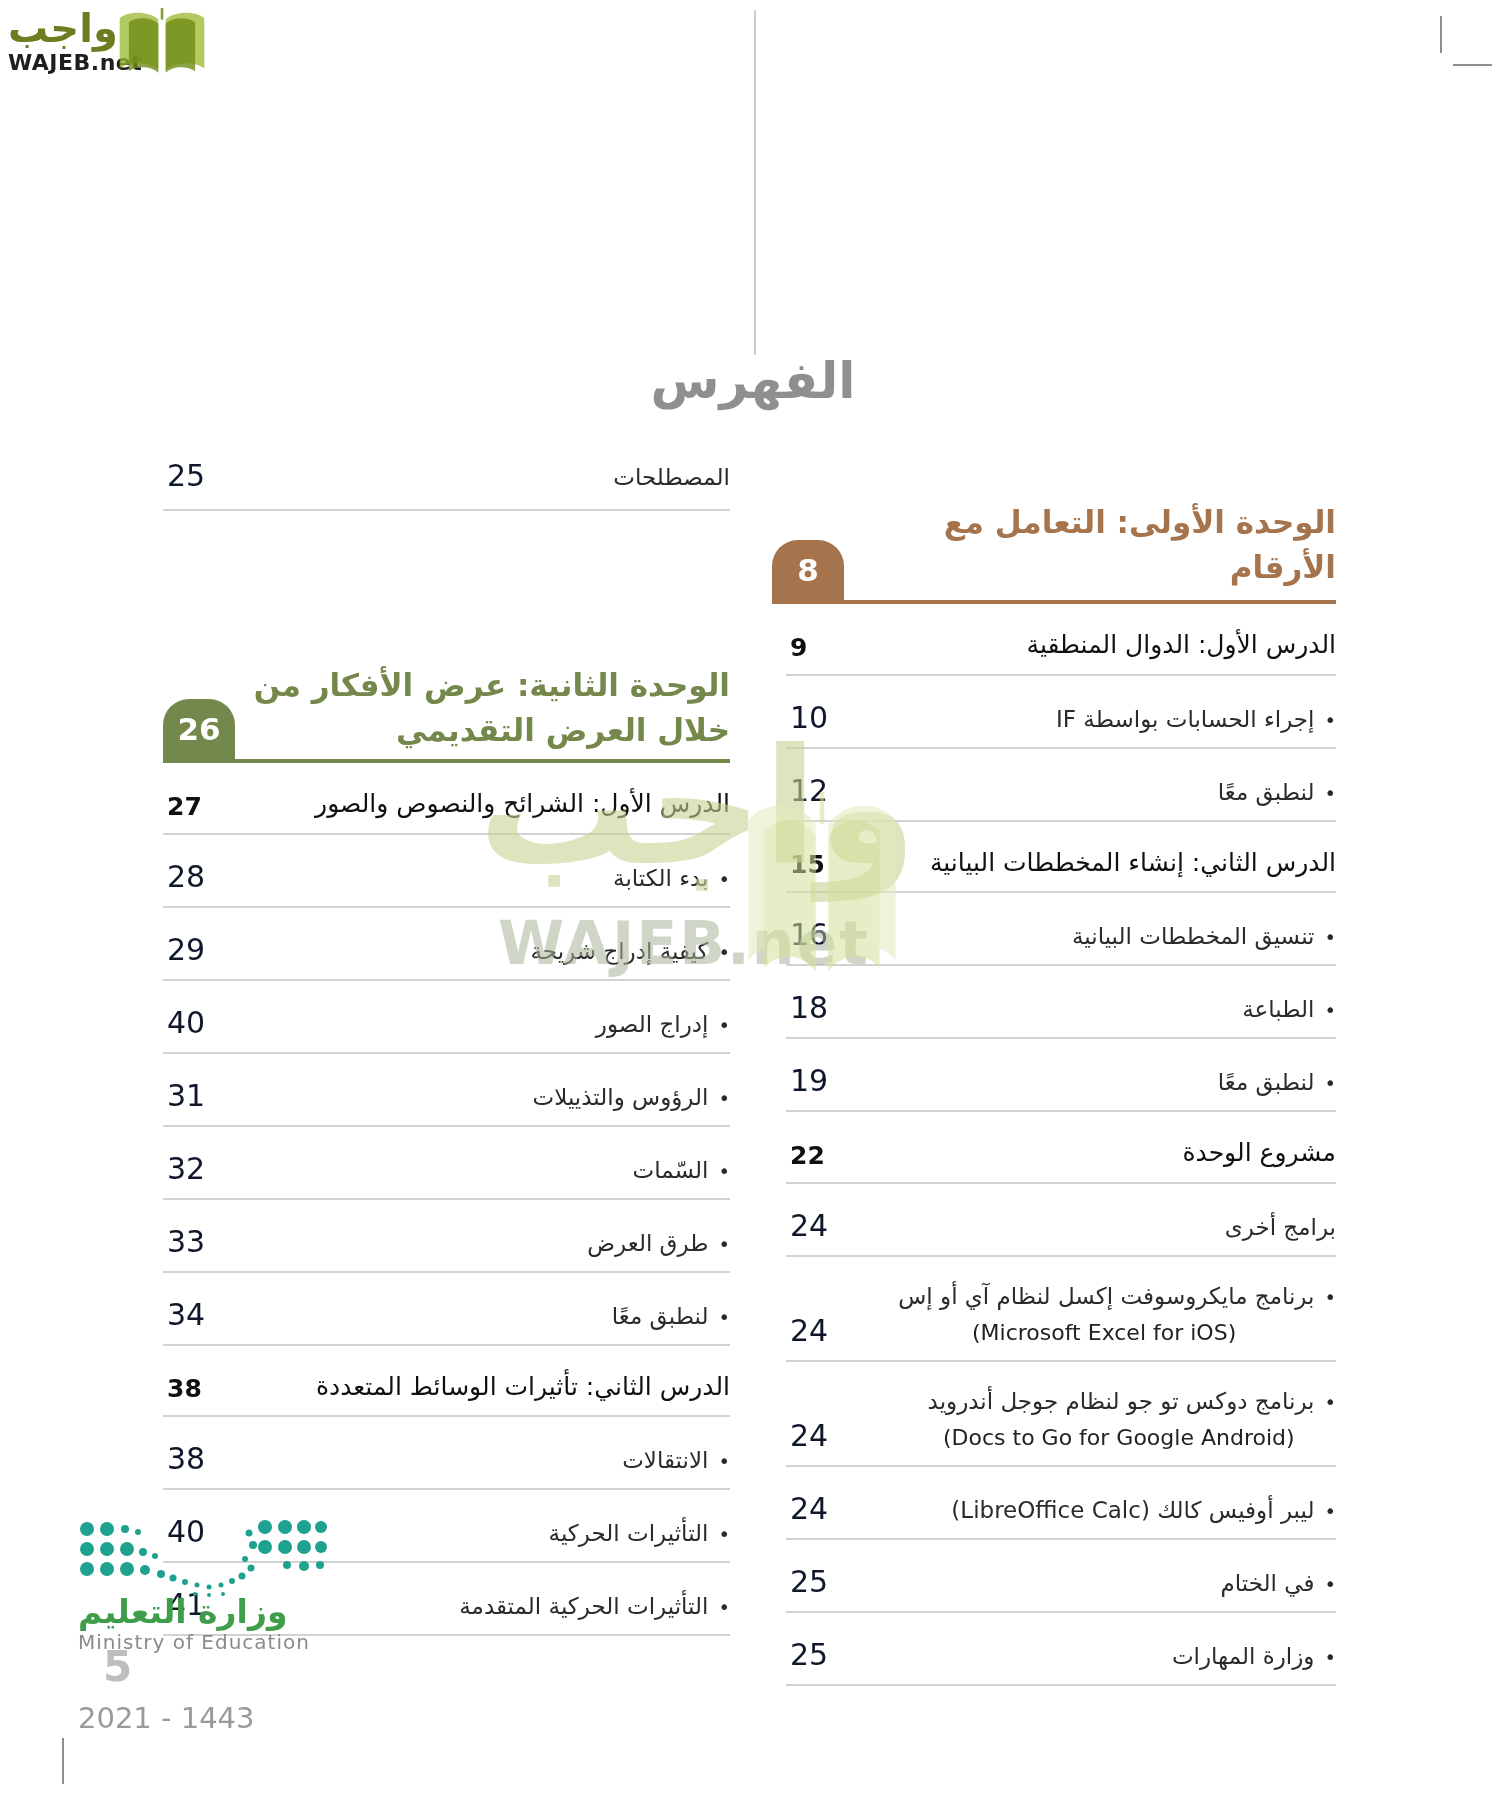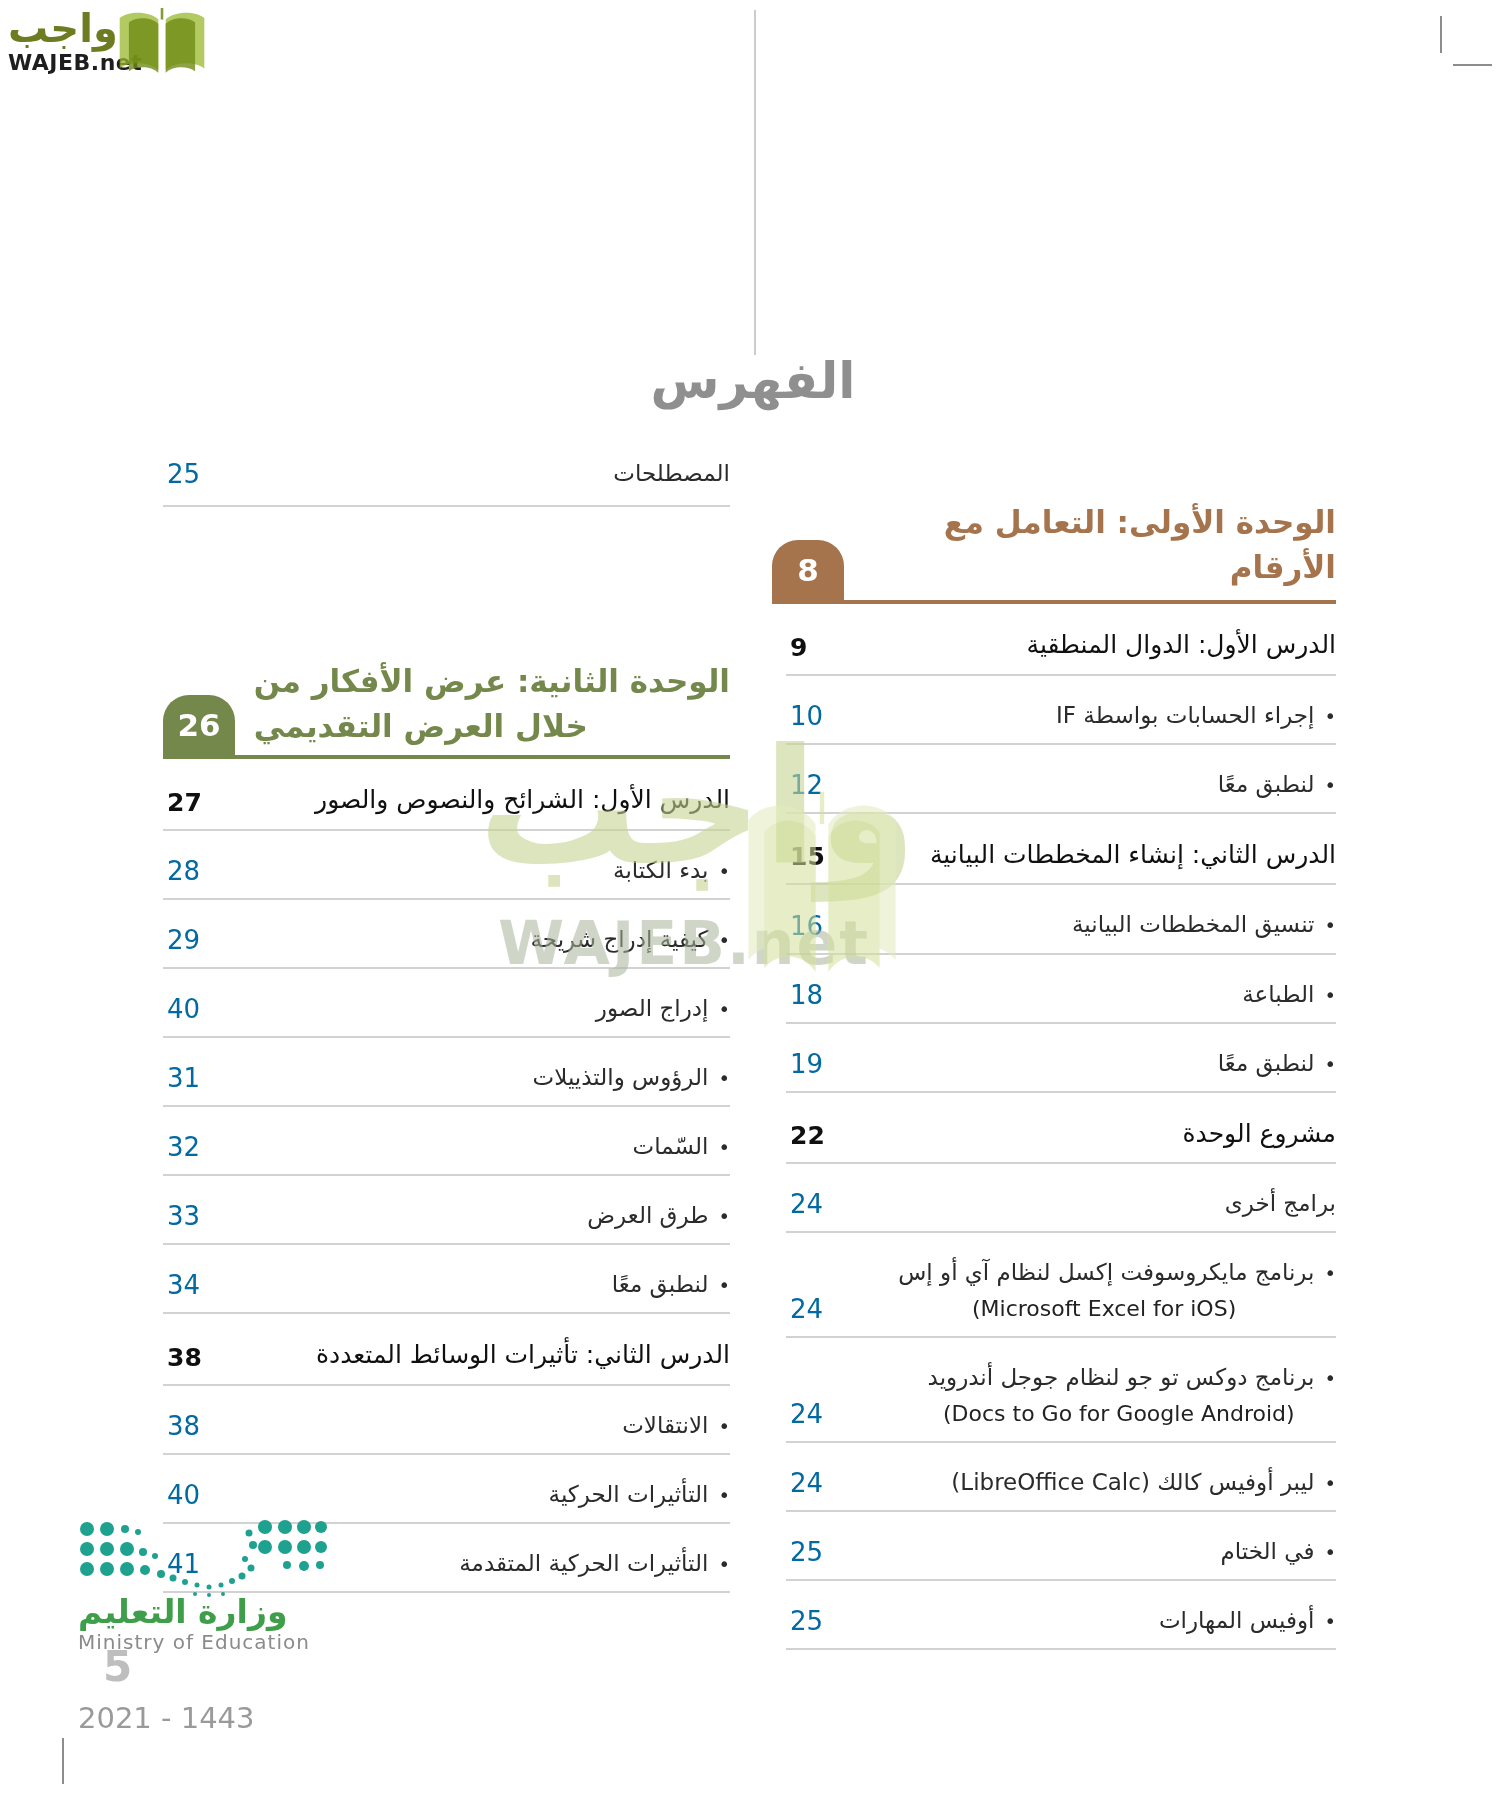--- a/index.html
+++ b/index.html
@@ -33,36 +33,36 @@
   .col { position:absolute; z-index:1; direction:rtl; }
   .col-right { left:772px; top:500px; width:564px; }
   .col-left  { left:163px; top:428px; width:567px; }
 
   .unit-header { display:flex; direction:rtl; justify-content:space-between; align-items:flex-end; }
   .unit-header .unit-title { font-weight:bold; padding-bottom:10px; line-height:1.45; }
   .u1 { border-bottom:4px solid #a5734c; }
   .u1 .unit-title { color:#a5734c; font-size:31px; text-align:right; }
   .u1 .unit-badge { background:#a5734c; }
   .u2 { border-bottom:4px solid #75884b; margin-top:152px; }
-  .u2 .unit-title { color:#75884b; font-size:31px; text-align:left; padding-bottom:6px; }
+  .u2 .unit-title { color:#75884b; font-size:31px; text-align:right; padding-bottom:6px; }
   .u2 .unit-badge { background:#75884b;text-align:center; }
   .unit-badge {
     flex:0 0 auto; width:72px; height:60px; border-radius:26px 26px 0 0;
     color:#ffffff; font-size:31px; font-weight:bold;
     display:flex; align-items:center; justify-content:center;
   }
 
   .toc-row {
     display:flex; direction:rtl; justify-content:space-between; align-items:flex-end;
     border-bottom:2px solid #d2d2d2; margin-top:24px; padding-bottom:12px;
   }
   .col-right .toc-list .toc-row { margin-left:14px; }
   .pre-list .toc-row { margin-top:30px; padding-bottom:16px; }
   .toc-label { font-size:23px; color:#2b2b2b; line-height:1.35; text-align:right; }
-  .toc-num { font-size:26px; color:#0369a1; min-width:60px; text-align:left; direction:ltr; padding-left:4px; }
+  .toc-num { font-size:30px; color:#0f172a; min-width:60px; text-align:left; direction:ltr; padding-left:4px; }
   .toc-row.bold .toc-label { font-size:25px; font-weight:normal; color:#101010; }
   .toc-row.bold .toc-num { font-size:25px; font-weight:bold; color:#101010; }
   .toc-row.bulleted .label-main::before { content:"•"; margin-left:10px; font-size:.85em; }
   .label2 { direction:ltr; text-align:center; padding-right:26px; font-size:22px; margin-top:6px; color:#222; }
 
   
   .wm { position:absolute; z-index:3; pointer-events:none; }
   .wm-ar { left:478px; top:728px; font-size:160px; font-weight:bold; color:#c8d493; opacity:.6; line-height:1; }
   .wm-net { left:498px; top:908px; font-size:60px; font-weight:bold; color:#a9b69b; opacity:.55; letter-spacing:2px; }
   .wm-book { left:742px; top:792px; opacity:.55; }
@@ -211,21 +211,21 @@
         <div class="toc-row bulleted">
           <div class="toc-label">
             <span class="label-main">في الختام</span>
             
           </div>
           <div class="toc-num">25</div>
         </div>
 
         <div class="toc-row bulleted">
           <div class="toc-label">
-            <span class="label-main">أوفيس المهارات</span>
+            <span class="label-main">وزارة المهارات</span>
             
           </div>
           <div class="toc-num">25</div>
         </div>
       </div>
   </section>
 
   <section class="col col-left">
     <div class="pre-list">
 

